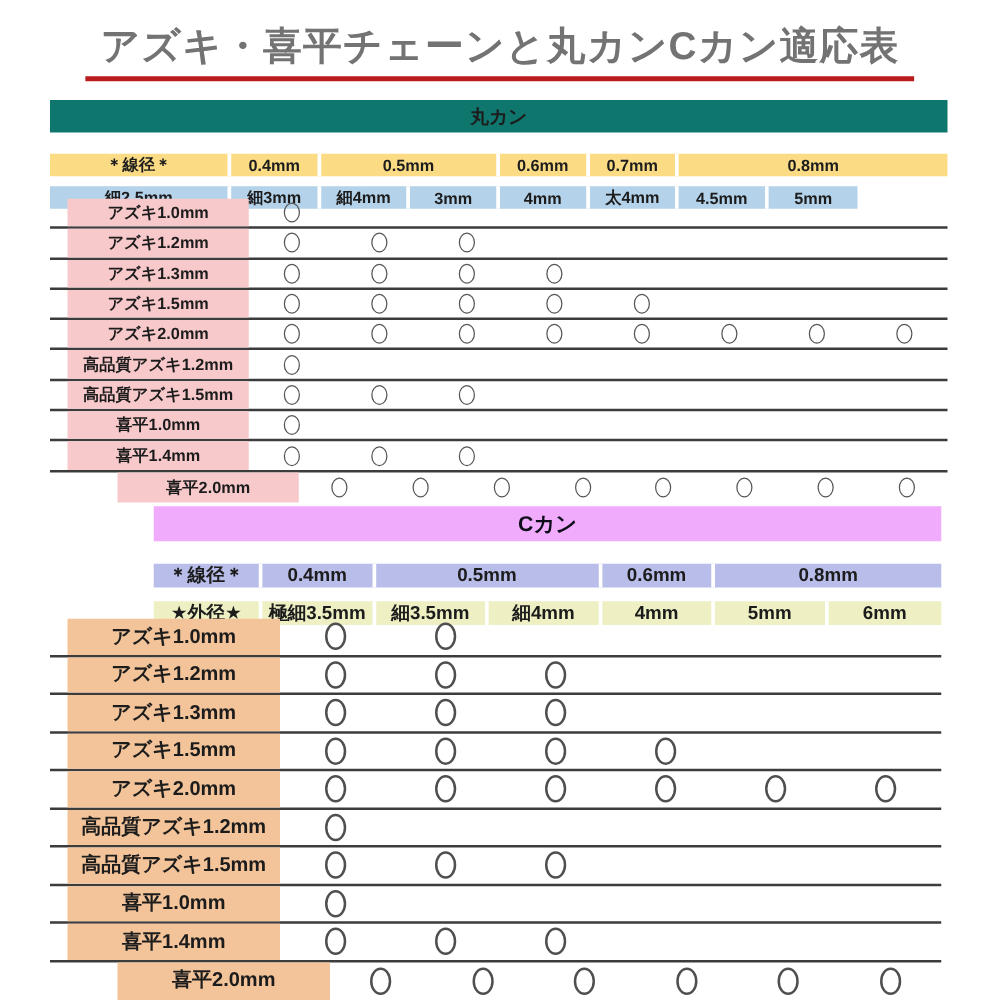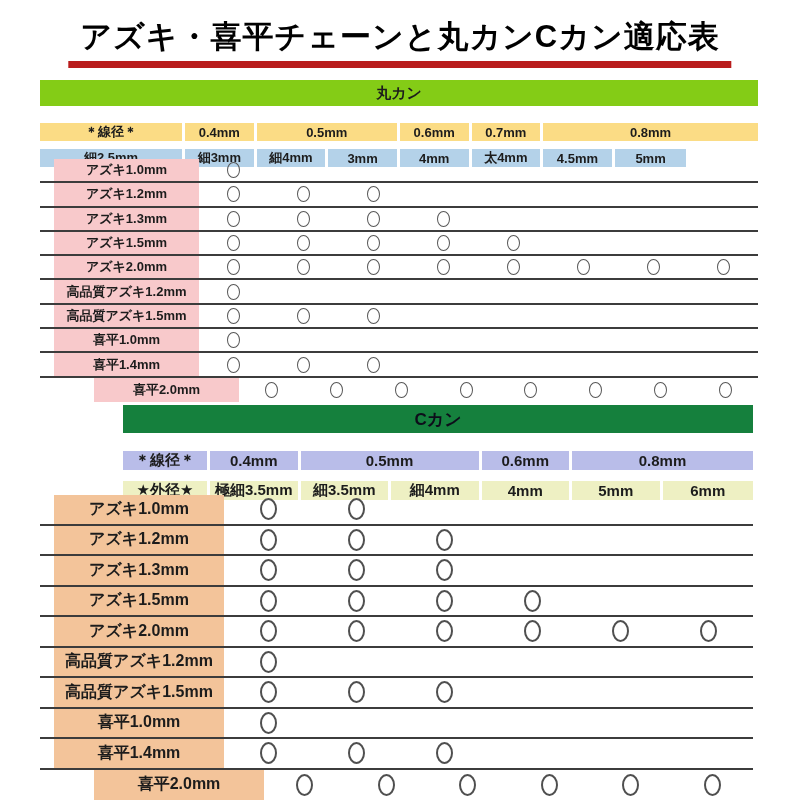--- a/index.html
+++ b/index.html
@@ -7,49 +7,49 @@
   body {
     font-family:"Liberation Sans","DejaVu Sans",sans-serif;
     font-weight:bold; background:#ffffff; color:#1c1c1c;
     position:relative; overflow:hidden;
   }
   .page { position:absolute; inset:0; background:#ffffff; }
 
   
   .title {
     position:absolute; top:16px; left:50%; transform:translateX(-50%);
-    font-size:31px; letter-spacing:1px; color:#000000; white-space:nowrap;
-    border-bottom:7px solid #b91c1c; padding:0 12px 3px 12px;
+    font-size:31px; letter-spacing:1px; color:#737373; white-space:nowrap;
+    border-bottom:4px solid #b91c1c; padding:0 12px 3px 12px;
   }
 
   
   .bar { display:flex; align-items:center; justify-content:center; }
   .grid-cell { display:flex; align-items:center; justify-content:center; border-right:3px solid #ffffff;margin-top:16px; }
   .grid-cell:last-child { border-right:none; }
   .brow { border-bottom:2px solid #3c3c3c;padding-left:14px; }
   .brow:last-child { border-bottom:none;margin-left:40px; }
   .rlabel { display:flex; align-items:center; justify-content:center; }
   .mcell { display:flex; align-items:center; justify-content:center; }
   .circ { display:block; border-radius:50%; background:transparent; }
 
   
   .t1 { position:absolute; left:40px; top:80px; width:718px; }
-  .t1 .bar { height:26px; margin-bottom:1px; background:#84cc16; font-size:15px; }
+  .t1 .bar { height:26px; margin-bottom:1px; background:#0f766e; font-size:15px; }
   .t1 .grid { display:grid; grid-template-columns:145px repeat(8,1fr); }
   .t1 .hrow { height:25px; margin-bottom:1px; }
   .t1 .hrow .grid-cell { font-size:13px; }
   .t1 .wire .grid-cell { background:#fbdc85; }
   .t1 .outer .grid-cell { background:#b4d2e9; }
   .t1 .brow { height:24.3px; }
   .t1 .rlabel { background:#f8c9cb; font-size:13px; }
   .t1 .circ { width:13px; height:16px; border:1.5px solid #565656; }
 
   
   .t2 { position:absolute; left:40px; top:405px; width:713px; }
-  .t2 .bar { height:28px; margin-left:83px; width:630px; margin-bottom:2px; background:#15803d; font-size:17px; color:#0d0d1a; }
+  .t2 .bar { height:28px; margin-left:83px; width:630px; margin-bottom:2px; background:#f0abfc; font-size:17px; color:#0d0d1a; }
   .t2 .grid-h { display:grid; grid-template-columns:87px repeat(6,1fr); margin-left:83px; }
   .t2 .grid-b { display:grid; grid-template-columns:170px repeat(6,1fr); }
   .t2 .wire { height:28px; margin-bottom:2px; }
   .t2 .outer { height:27px; margin-bottom:3px; }
   .t2 .hrow .grid-cell { font-size:15px; }
   .t2 .wire .grid-cell { background:#b9bde9; }
   .t2 .outer .grid-cell { background:#eef0c3; }
   .t2 .brow { height:30.5px; }
   .t2 .rlabel { background:#f3c49a; font-size:16px; }
   .t2 .circ { width:17px; height:22px; border:2px solid #4f4f4f; }

